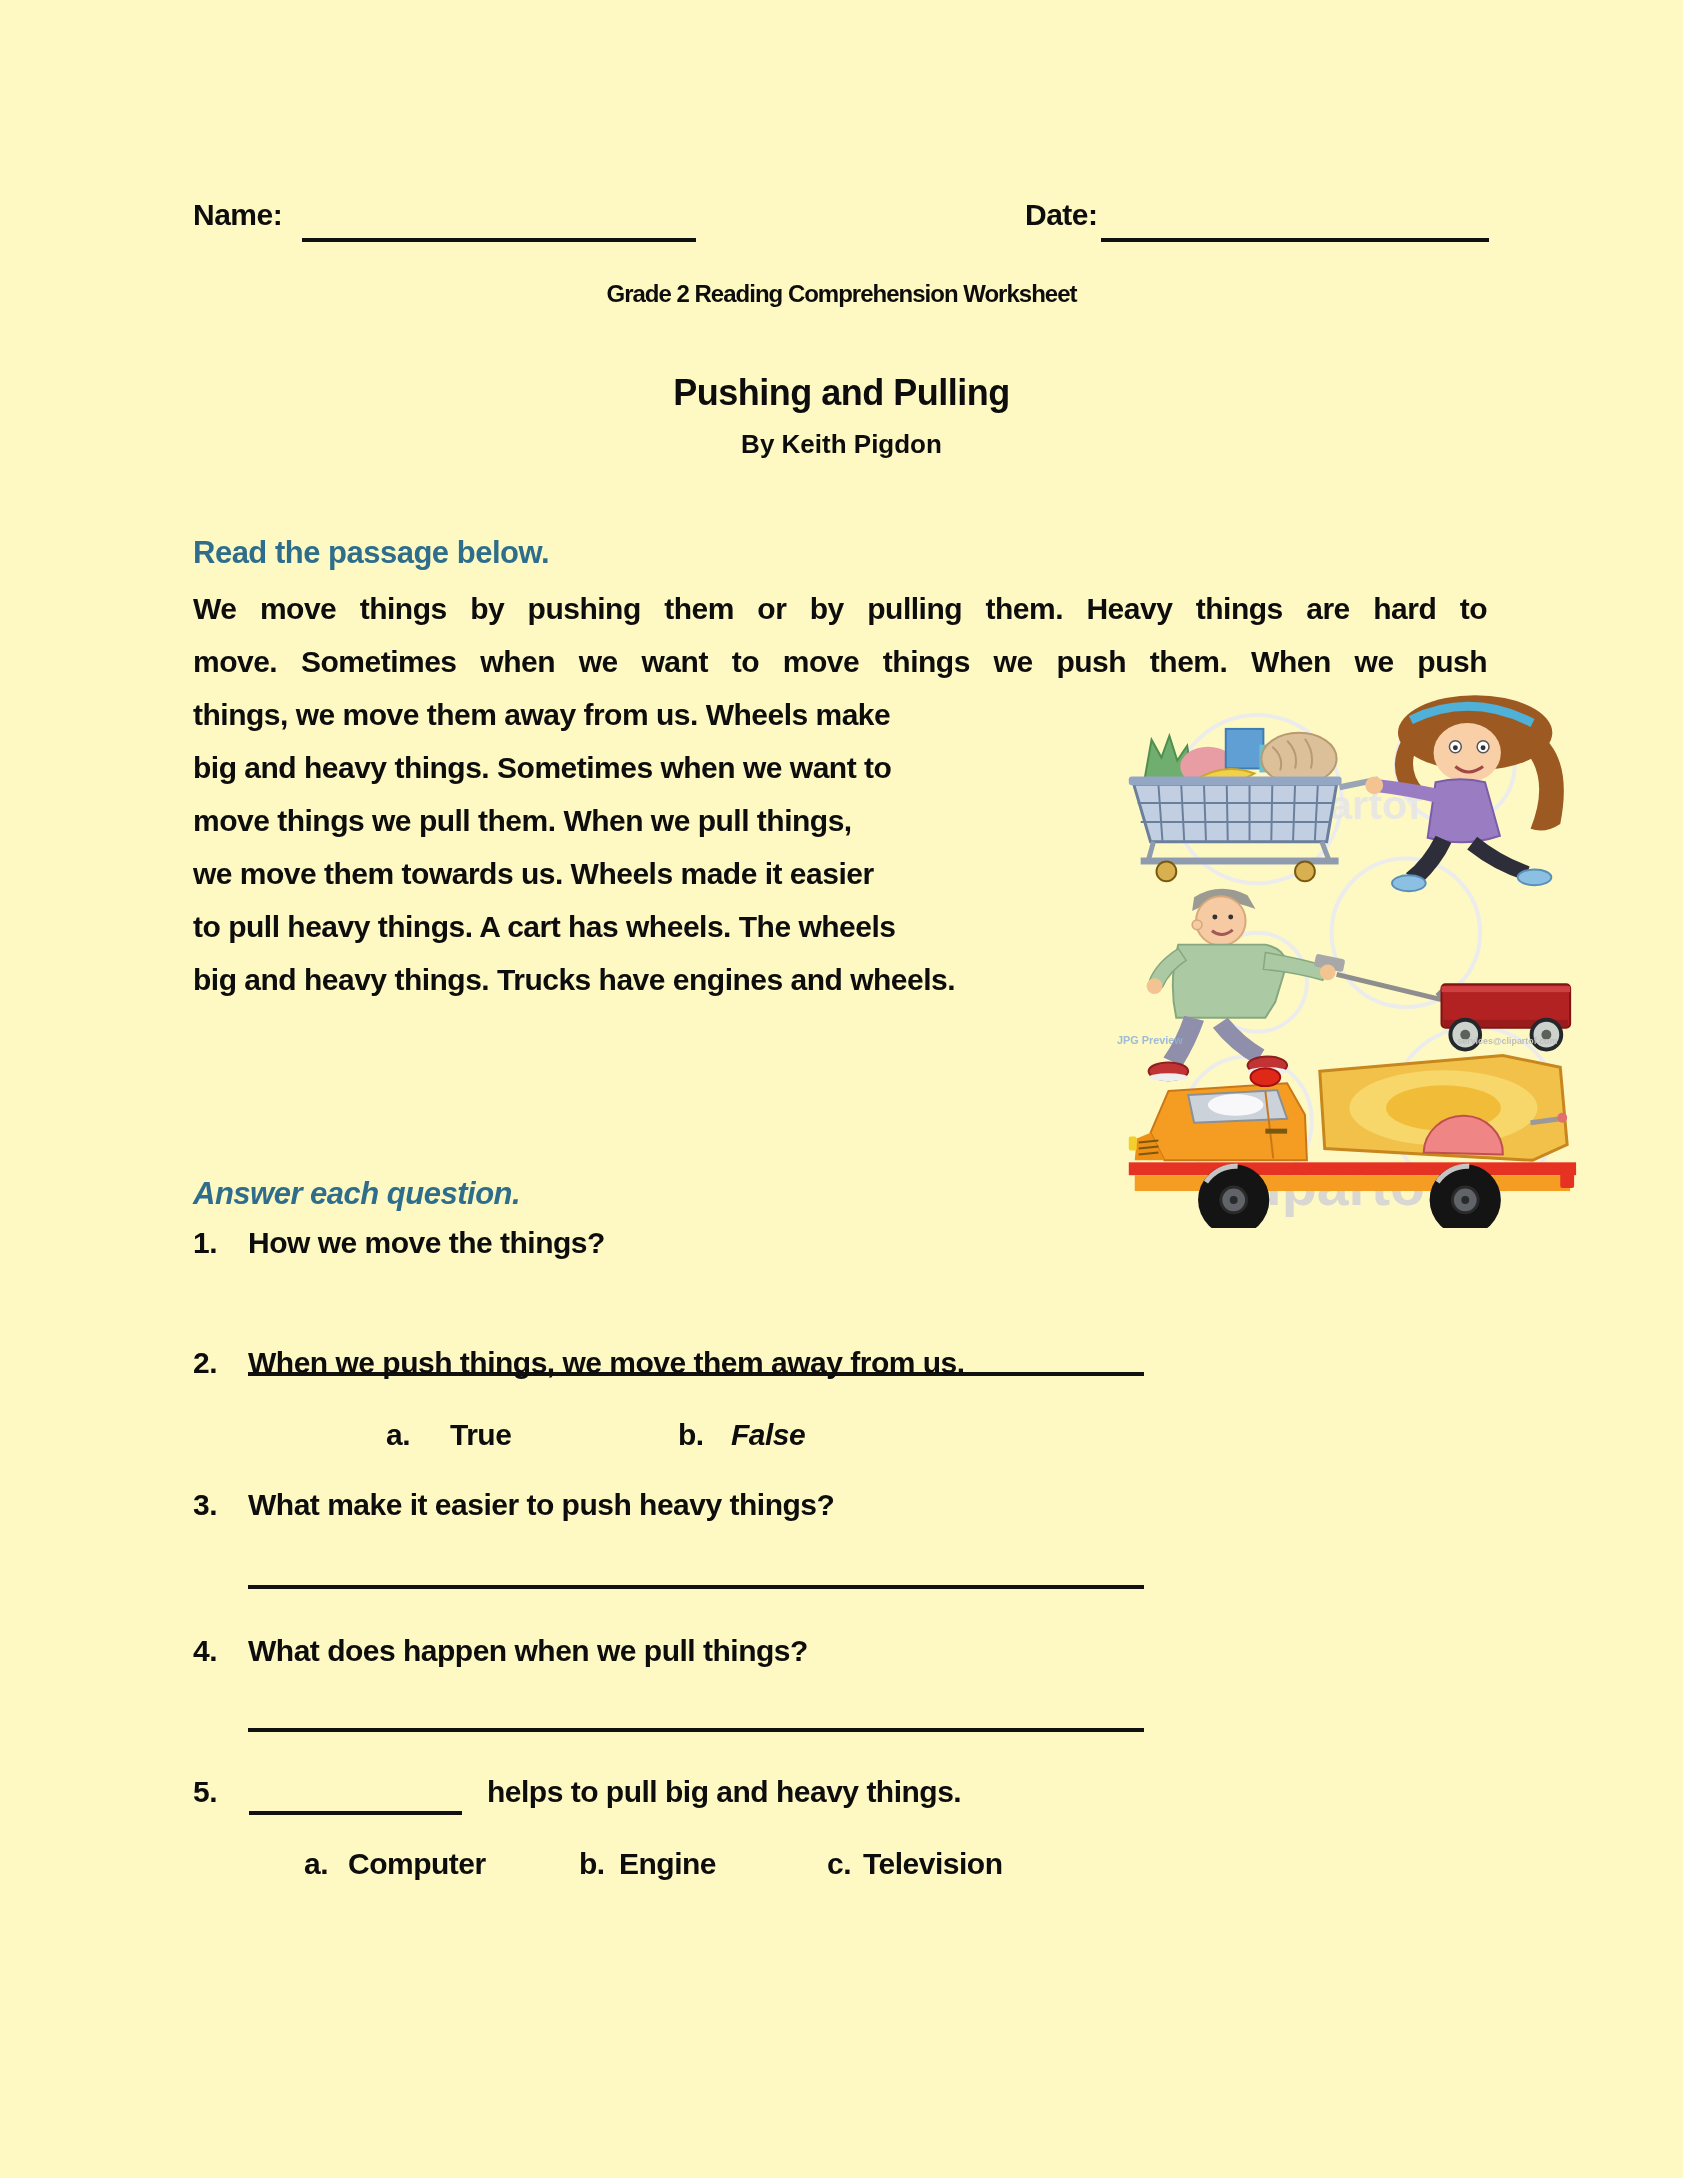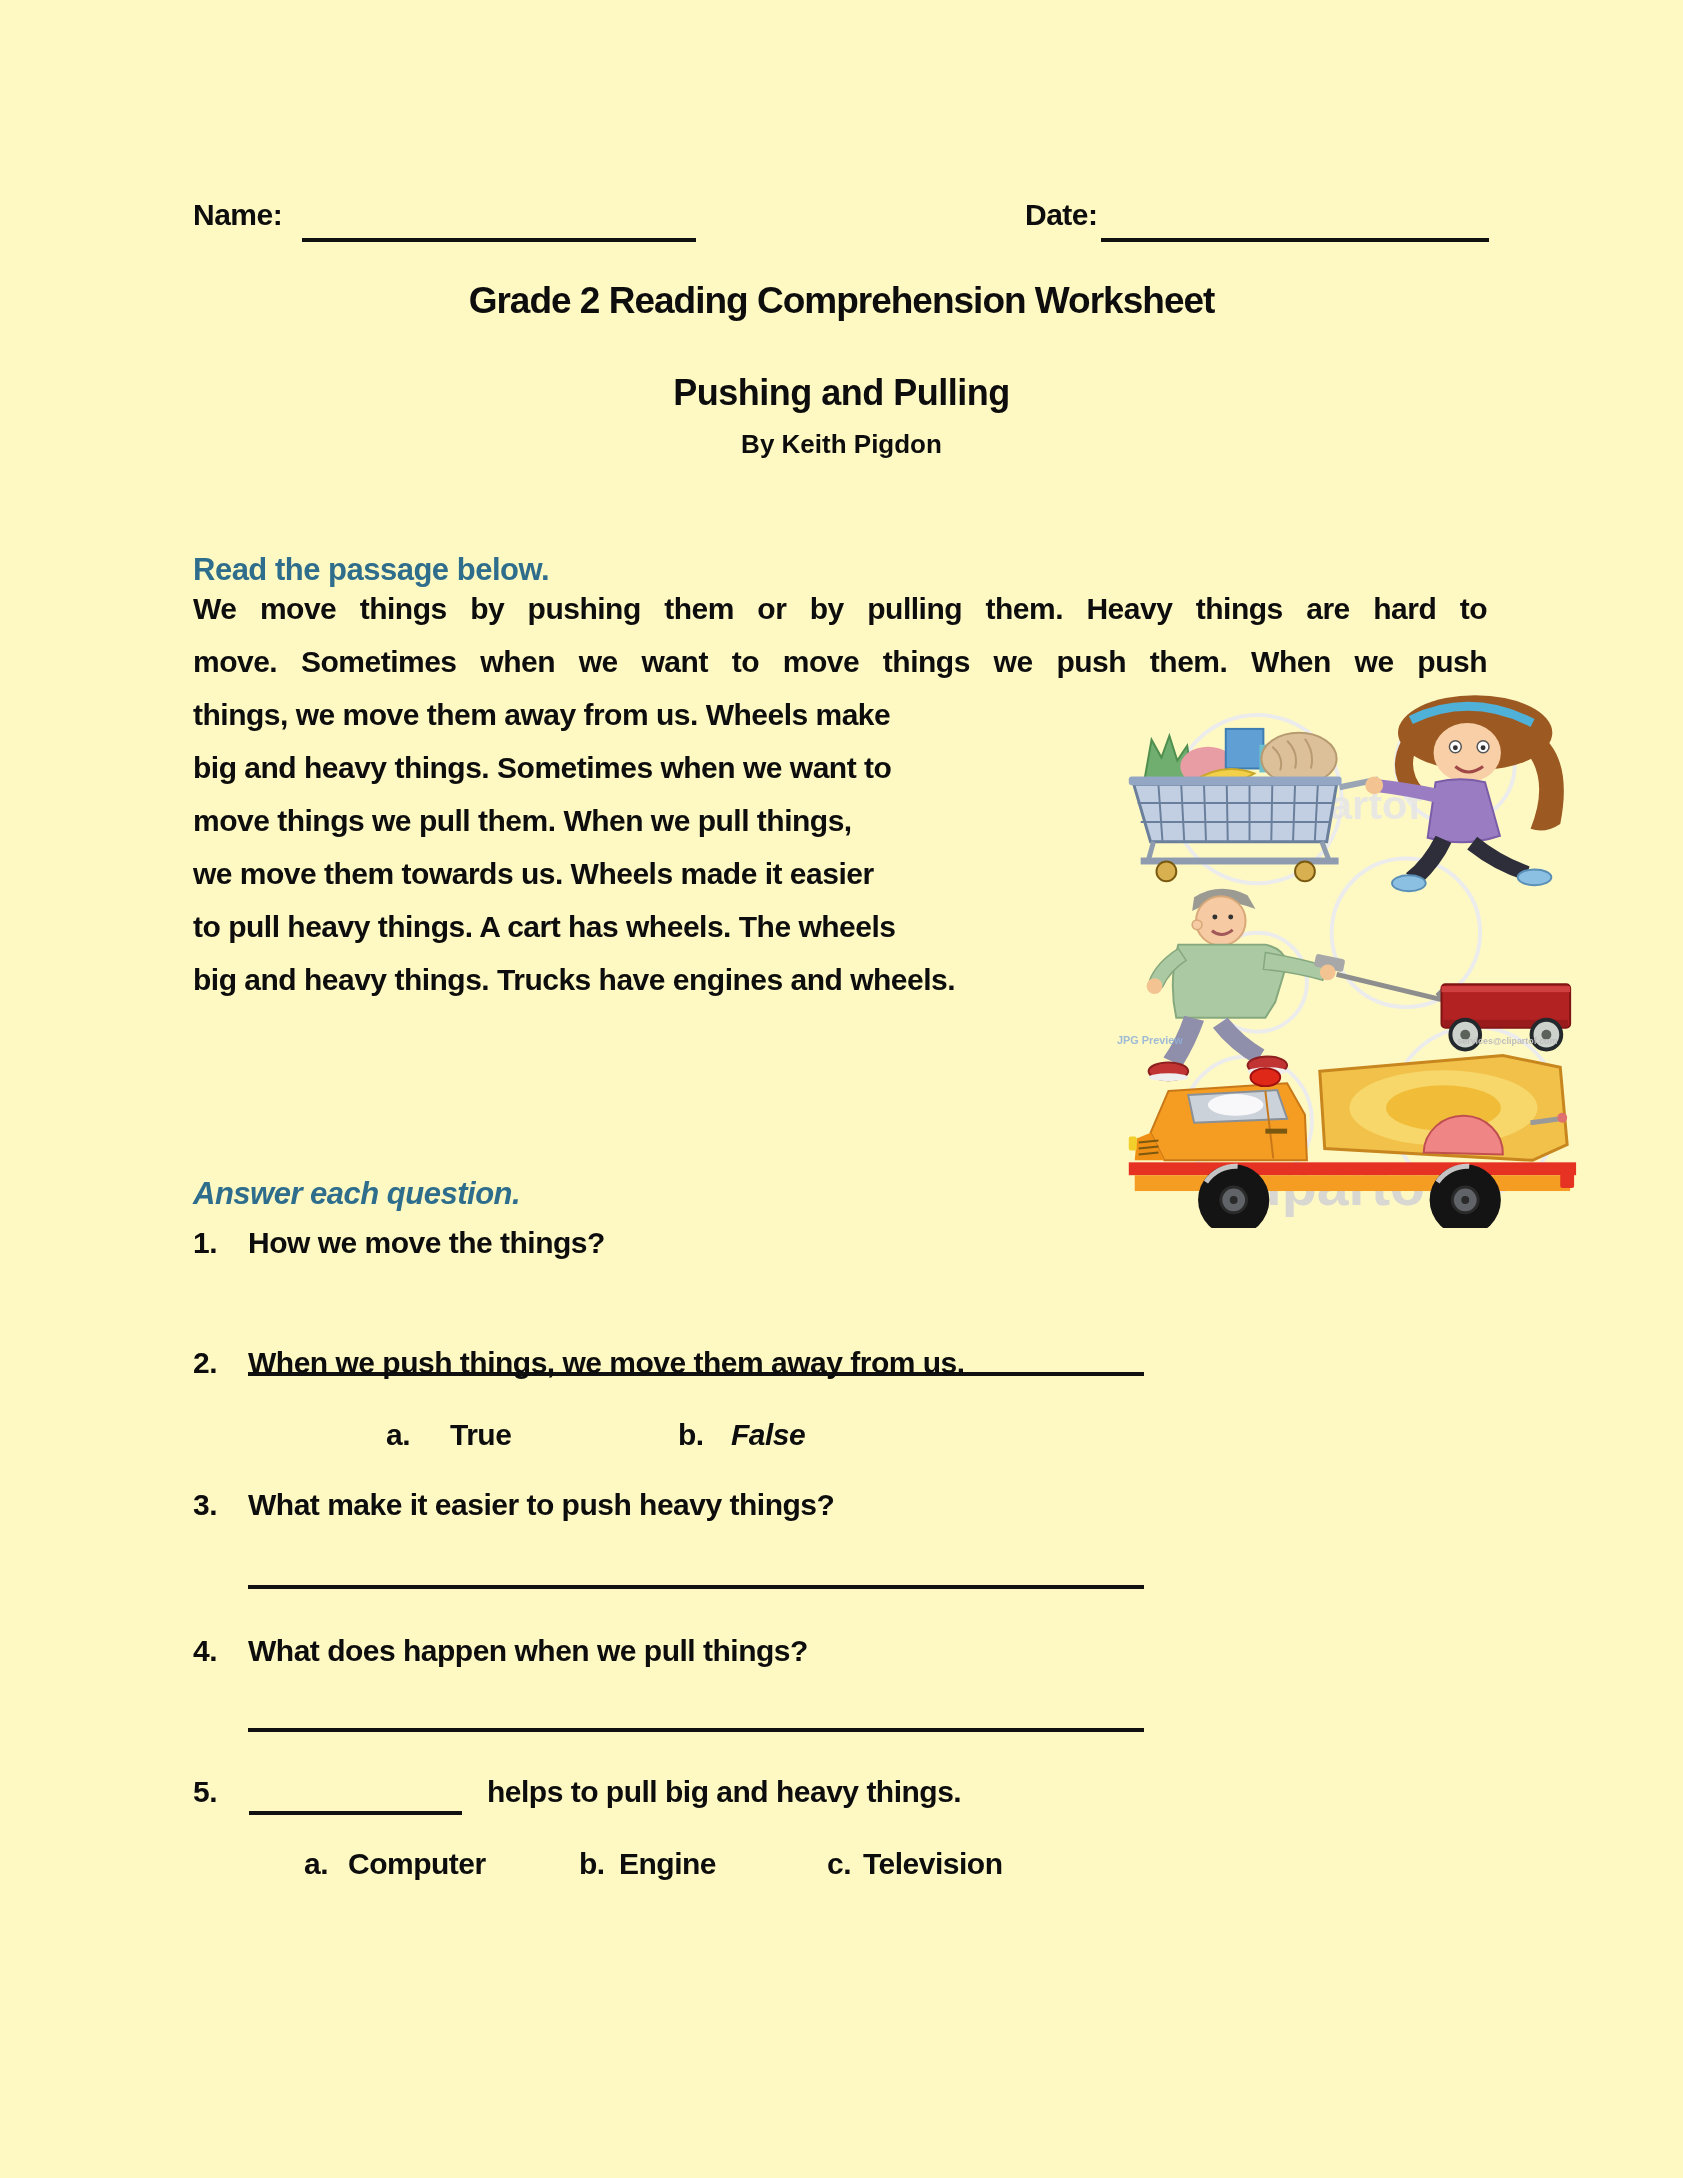--- a/index.html
+++ b/index.html
@@ -6,26 +6,26 @@
   body{width:1683px;height:2178px;font-family:"Liberation Sans","DejaVu Sans",sans-serif;font-weight:bold;color:#0d0d0d;}
   .page{position:relative;width:1683px;height:2178px;background:#fef9c3;overflow:hidden;}
   .abs{position:absolute;}
   
   .field-label{font-size:30px;letter-spacing:-0.5px;}
   .blankline{border-bottom:4px solid #111;height:0;}
   .name-label{left:193px;top:198px;}
   .name-blank{left:302px;top:238px;width:394px;}
   .date-label{left:1025px;top:198px;}
   .date-blank{left:1101px;top:238px;width:388px;}
-  .title{left:0;top:280px;width:1683px;text-align:center;font-size:37px;letter-spacing:-1px;}
+  .title{left:0;top:280px;width:1683px;text-align:center;font-size:24px;letter-spacing:-1px;}
   .subtitle{left:0;top:372px;width:1683px;text-align:center;font-size:36px;letter-spacing:-0.5px;}
   .byline{left:0;top:429px;width:1683px;text-align:center;font-size:26px;}
   
   .teal{color:#2E6E8C;}
-  .passage-heading{left:193px;top:535px;font-size:31px;letter-spacing:-0.5px;margin-top:17px;}
+  .passage-heading{left:193px;top:535px;font-size:31px;letter-spacing:-0.5px;}
   .passage{left:193px;top:582px;width:1307px;font-size:30px;letter-spacing:-0.5px;}
   .pline{height:53px;line-height:53px;white-space:nowrap;}
   .pline.j{width:1294px;text-align:justify;text-align-last:justify;white-space:normal;height:53px;overflow:hidden;}
   .pline.ind{padding-left:10px;}
   
   .q-heading{left:193px;top:1176px;font-size:31px;letter-spacing:-0.5px;font-style:italic;}
   .qrow{left:0;top:0;width:1683px;height:50px;font-size:30px;letter-spacing:-0.5px;}
   .qnum{position:absolute;left:193px;}
   .qtext{position:absolute;left:248px;white-space:nowrap;}
   .answerline{left:248px;width:896px;border-bottom:4px solid #111;height:0;}

